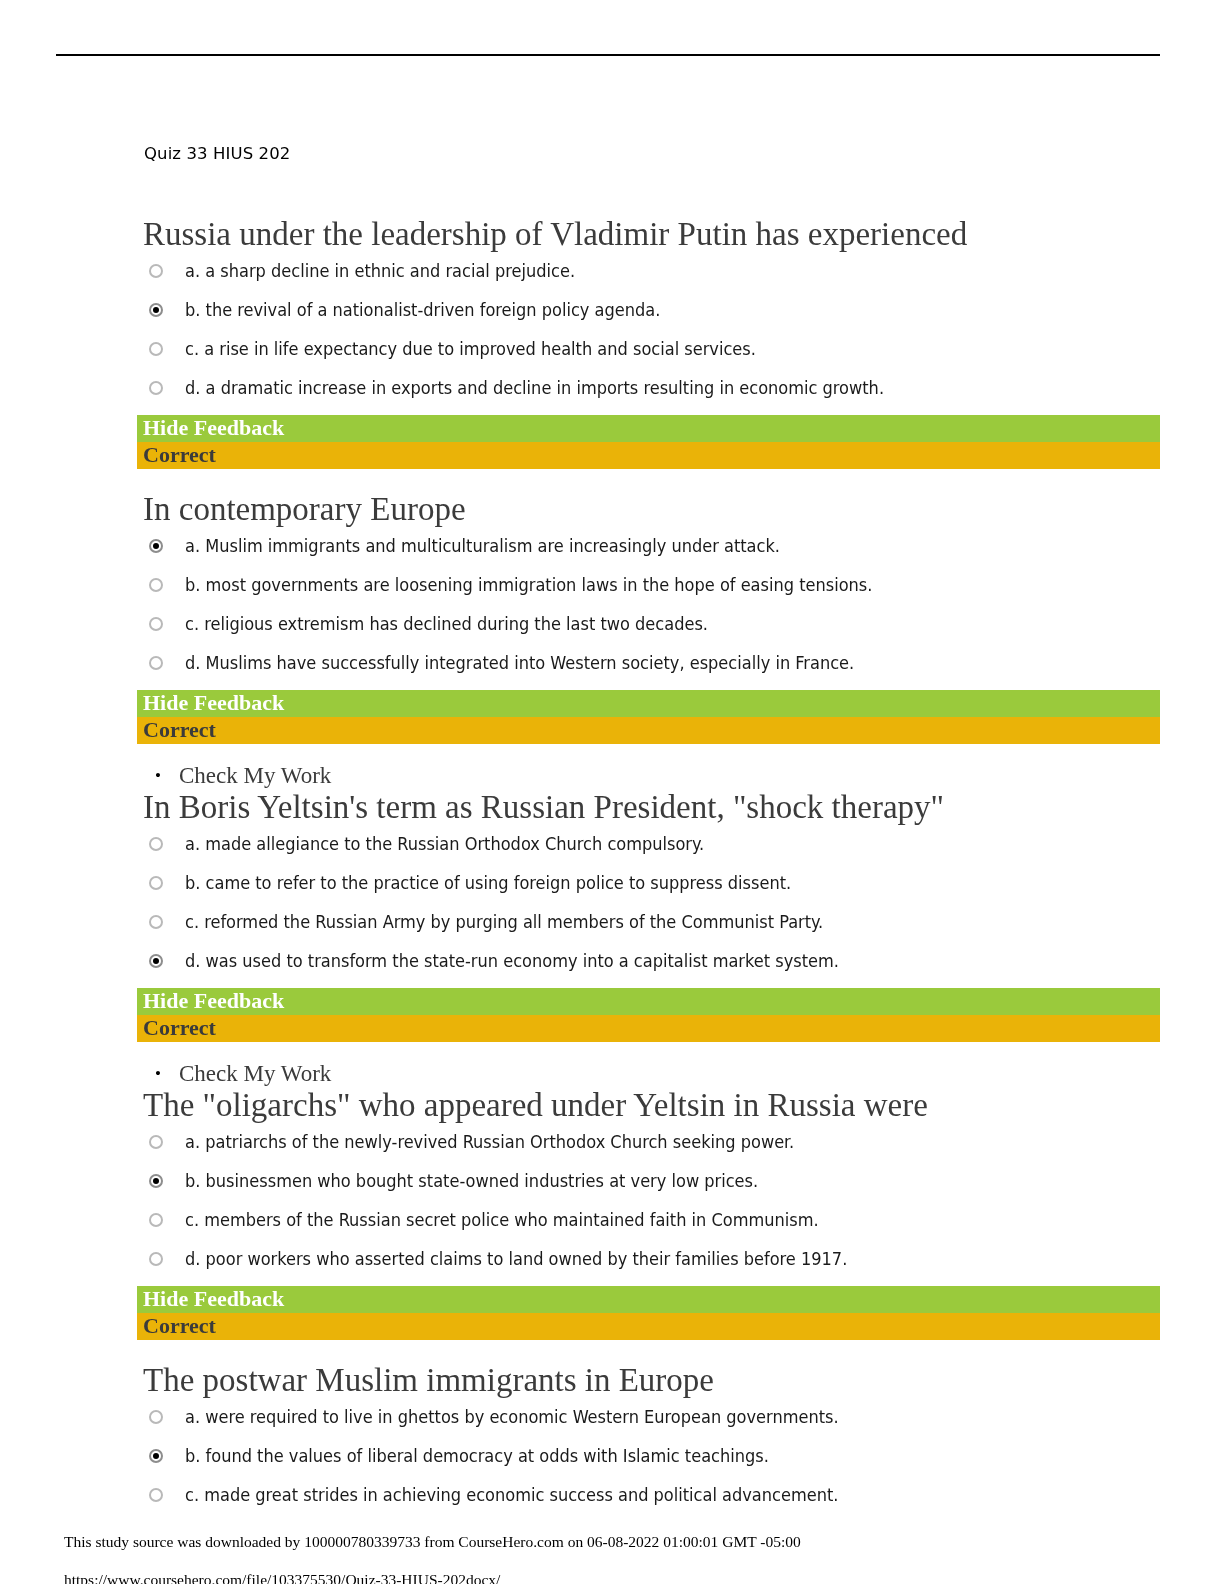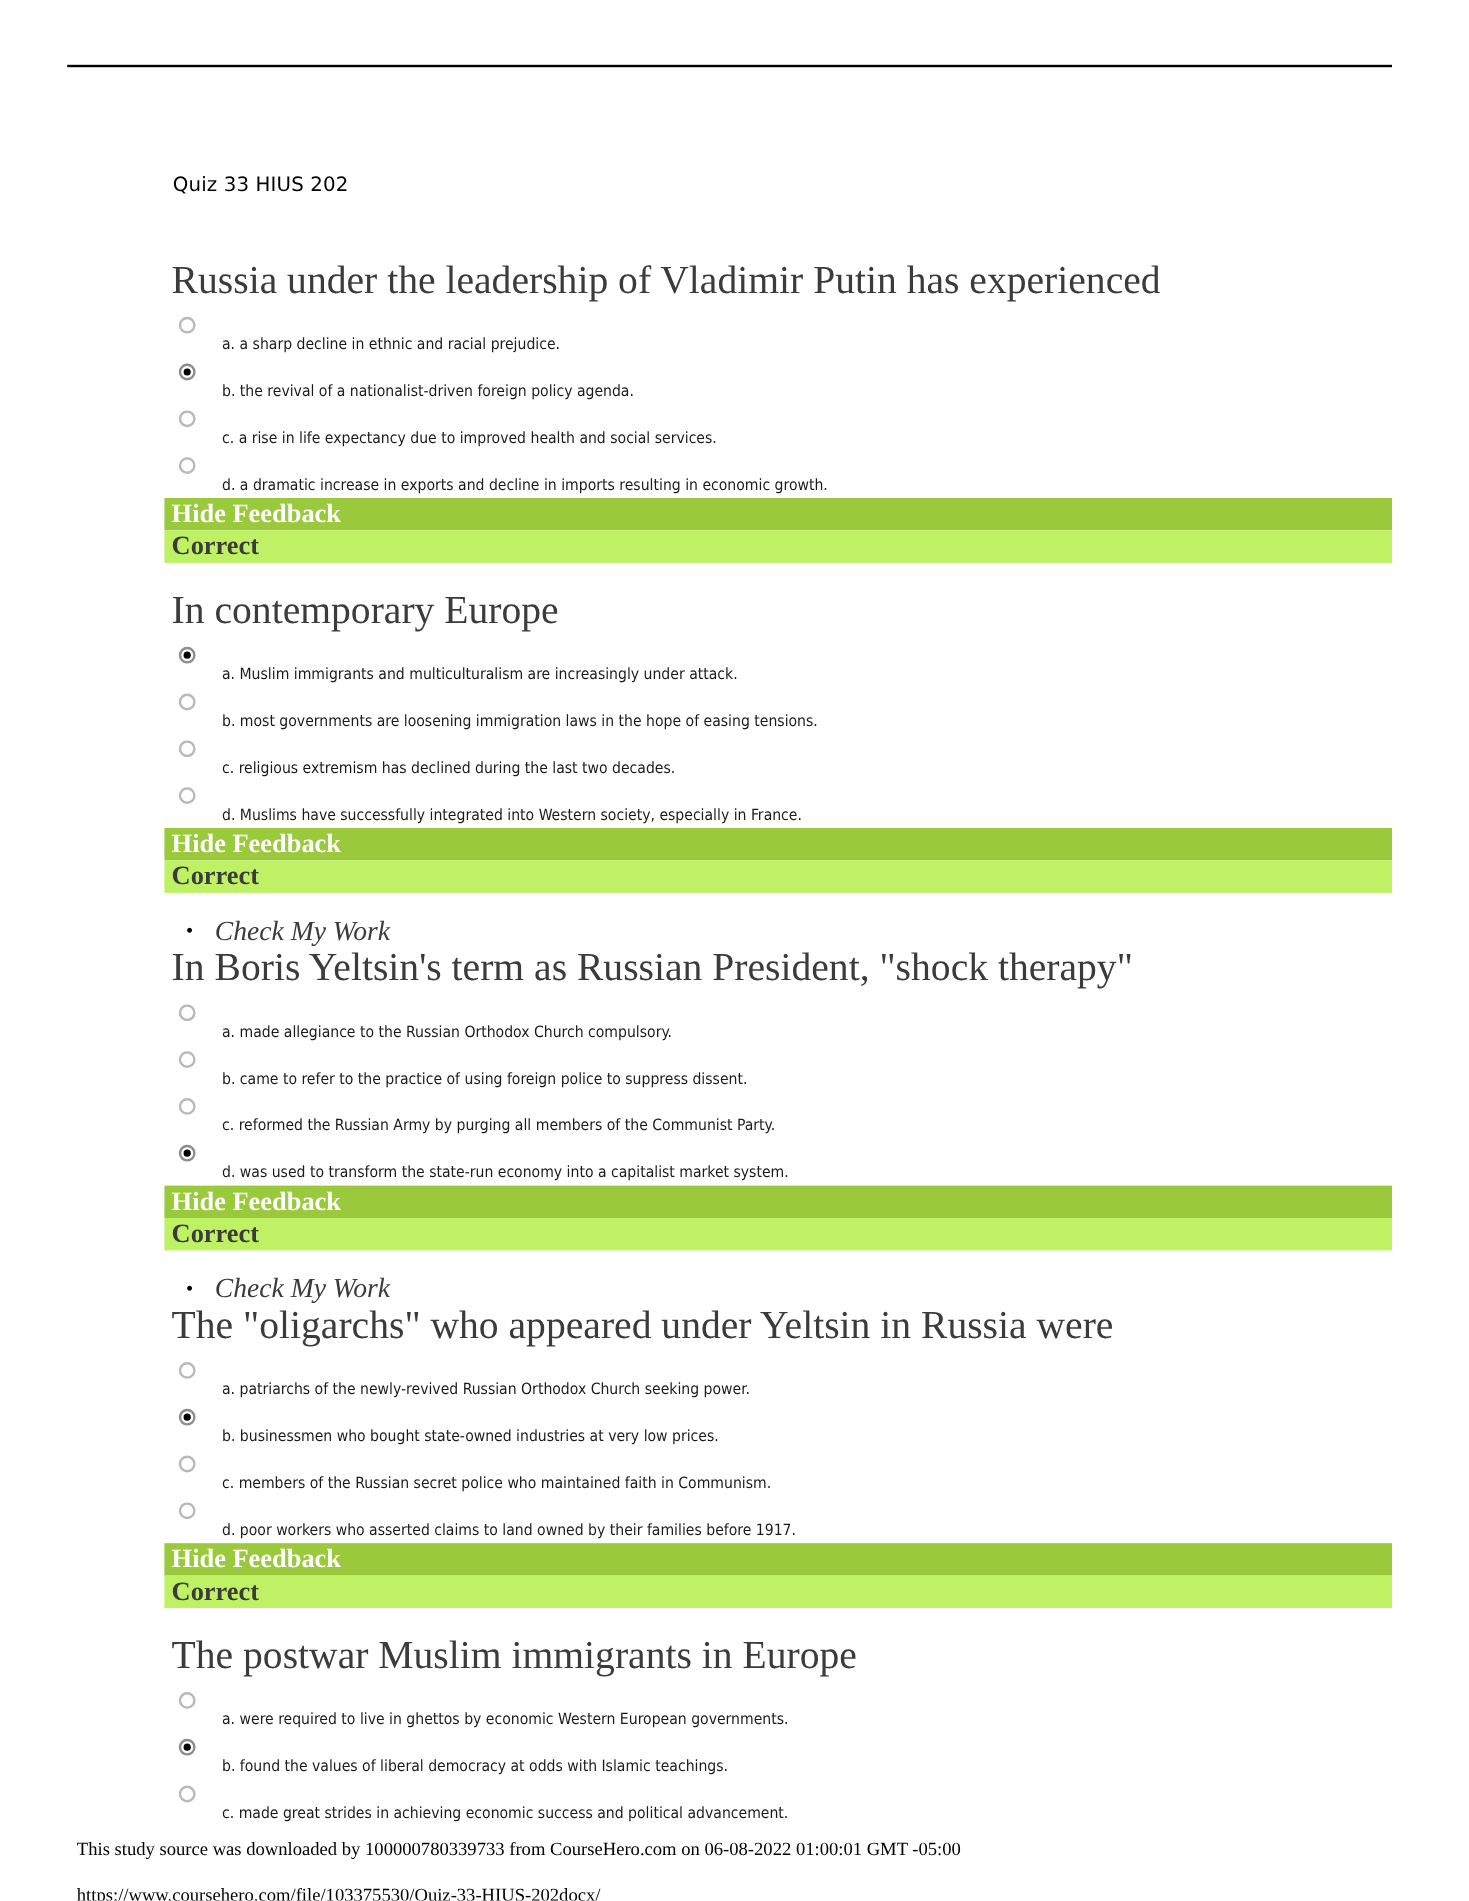--- a/index.html
+++ b/index.html
@@ -67,26 +67,26 @@
 
   .option {
     position: relative;
     min-height: 39px;
     padding-left: 48px;
     margin: 0;
     display: block;
   }
   .option-text {
     font-family: "DejaVu Sans Condensed", "DejaVu Sans", sans-serif;
-    font-size: 13px;
+    font-size: 18px;
     color: #1a1a1a;
     line-height: 1.0;
     position: absolute;
     left: 48px;
-    bottom: 4px;
+    bottom: 18px;
     white-space: nowrap;
   }
 
   .radio {
     position: absolute;
     left: 12px;
     top: 5px;
     width: 14px;
     height: 14px;
     border-radius: 50%;
@@ -117,21 +117,21 @@
     font-size: 22px;
     line-height: 24px;
     padding: 1px 0 2px 6px;
     white-space: nowrap;
   }
   .bar-hide {
     background: #9ACA3C;
     color: #ffffff;
   }
   .bar-correct {
-    background: #bef264;
+    background: #eab308;
     color: #3b3b3b;
   }
 
   
   .check-work {
     font-family: "Liberation Serif", serif;
     font-size: 23px;
     color: #3b3b3b;
     line-height: 1.0;
     padding: 20px 0 4px 0;
@@ -139,21 +139,21 @@
     white-space: nowrap;
   }
   .check-work .bullet {
     display: inline-block;
     width: 42px;
     text-align: center;
     font-size: 17px;
     vertical-align: 2px;
     color: #000000;
   }
-  .check-work .cw-label { display: inline-block; font-style: italic; }
+  .check-work .cw-label { display: inline-block; }
 
   .spacer-lg { height: 24px; }
 
   
   .footer {
     position: absolute;
     left: 64px;
     font-family: "Liberation Serif", serif;
     font-size: 15.5px;
     color: #000000;

